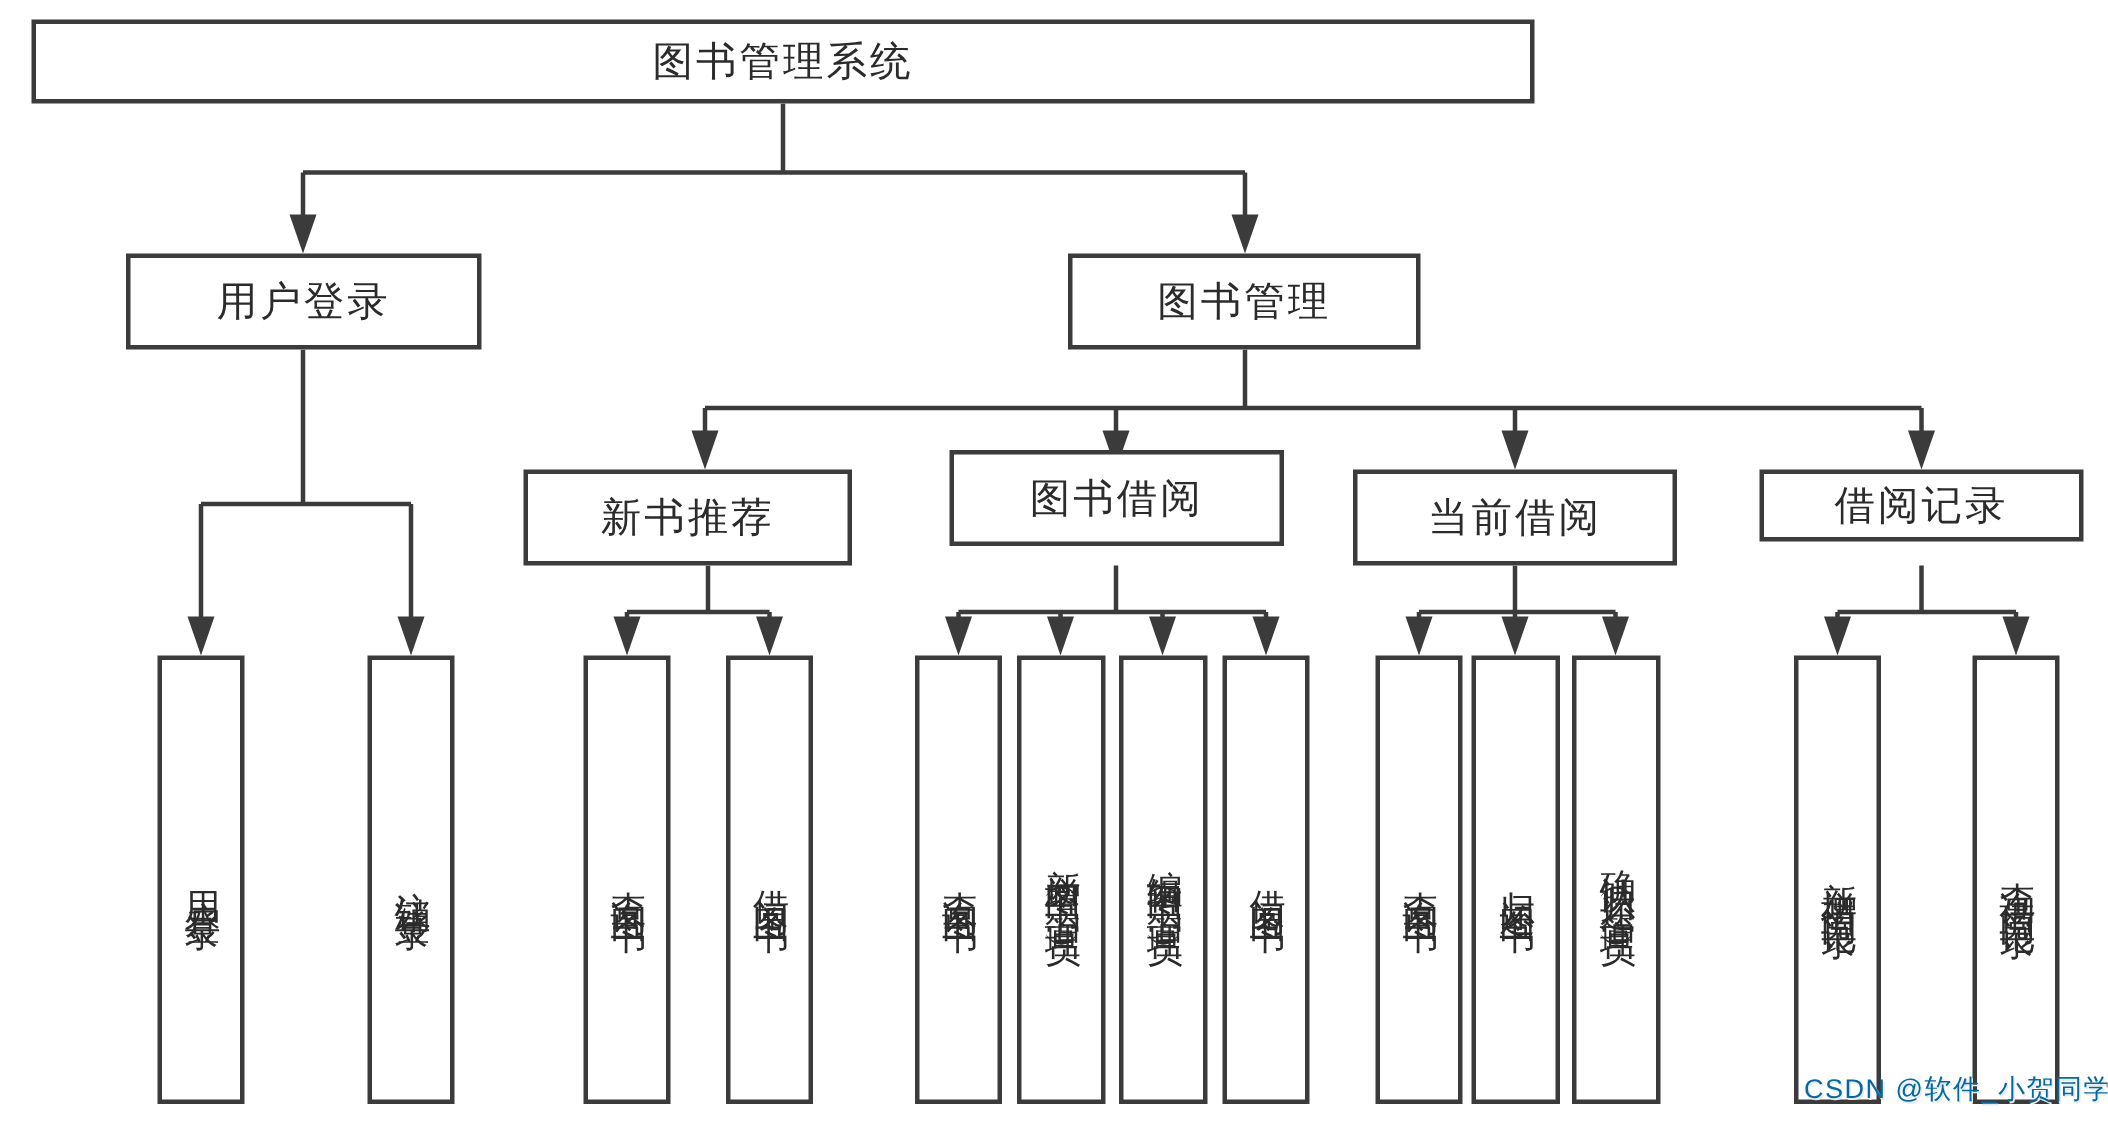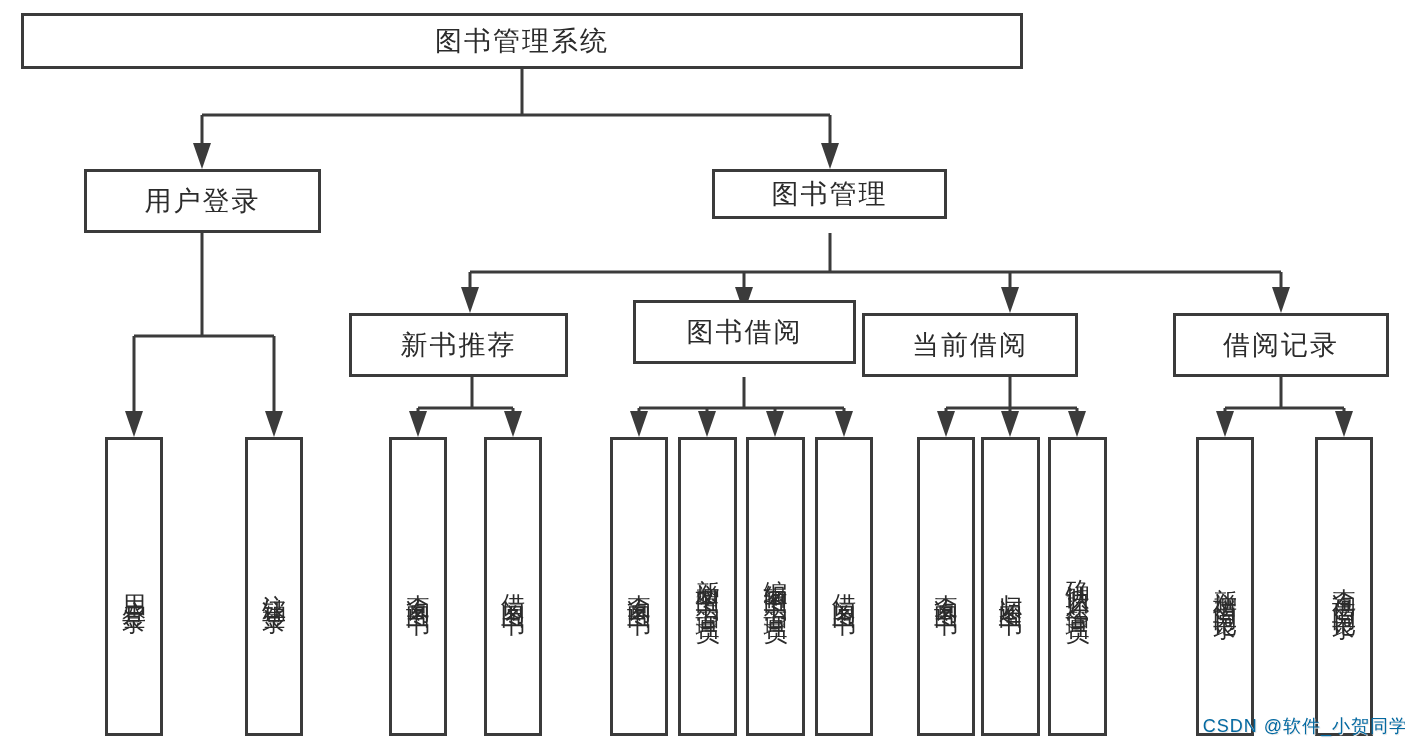--- a/index.html
+++ b/index.html
@@ -84,26 +84,26 @@
       <path d="M1001 411 L1019 411 L1010 437 Z"></path>
       <path d="M1068 411 L1086 411 L1077 437 Z"></path>
       <path d="M1216 411 L1234 411 L1225 437 Z"></path>
       <path d="M1335 411 L1353 411 L1344 437 Z"></path>
     </g>
   </svg>
 
   <div class="box h" style="left:21px; top:13px; width:1002px; height:56px">图书管理系统</div>
 
   <div class="box h" style="left:84px; top:169px; width:237px; height:64px">用户登录</div>
-  <div class="box h" style="left:712px; top:169px; width:235px; height:50px">图书管理</div>
+  <div class="box h" style="left:712px; top:169px; width:235px; height:64px">图书管理</div>
 
   <div class="box h" style="left:349px; top:313px; width:219px; height:64px">新书推荐</div>
   <div class="box h" style="left:633px; top:300px; width:223px; height:64px">图书借阅</div>
-  <div class="box h" style="left:862px; top:313px; width:216px; height:64px">当前借阅</div>
-  <div class="box h" style="left:1173px; top:313px; width:216px; height:64px">借阅记录</div>
+  <div class="box h" style="left:902px; top:313px; width:216px; height:64px">当前借阅</div>
+  <div class="box h" style="left:1173px; top:313px; width:216px; height:48px">借阅记录</div>
 
   <div class="box v" style="left:105px; top:437px; width:58px; height:299px">用户登录</div>
   <div class="box v" style="left:245px; top:437px; width:58px; height:299px">注销登录</div>
 
   <div class="box v" style="left:389px; top:437px; width:58px; height:299px">查询图书</div>
   <div class="box v" style="left:484px; top:437px; width:58px; height:299px">借阅图书</div>
 
   <div class="box v" style="left:610px; top:437px; width:58px; height:299px">查询图书</div>
   <div class="box v" style="left:678px; top:437px; width:59px; height:299px">新增图书（管理员）</div>
   <div class="box v" style="left:746px; top:437px; width:59px; height:299px">编辑图书（管理员）</div>

